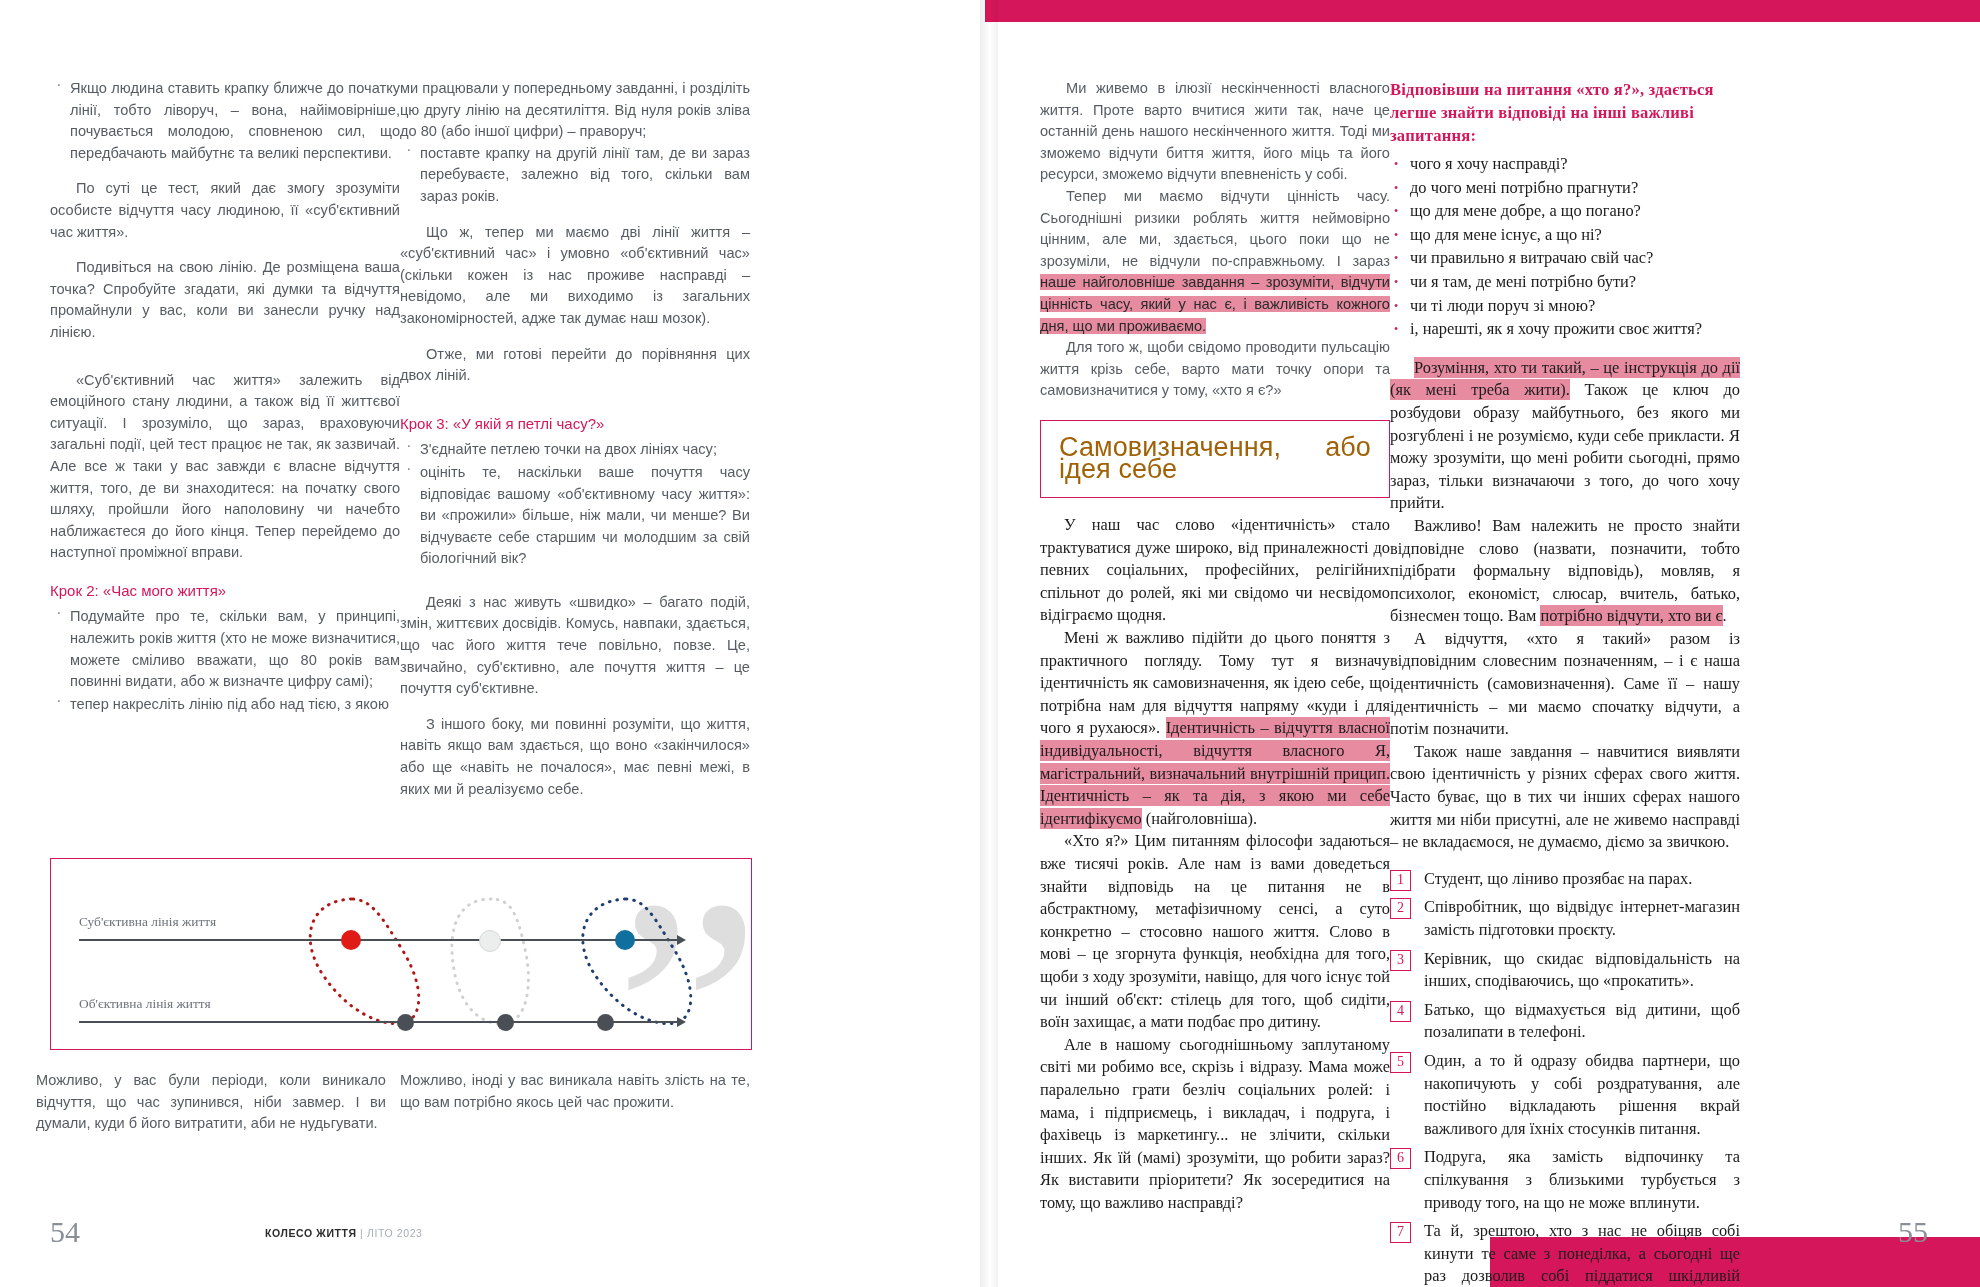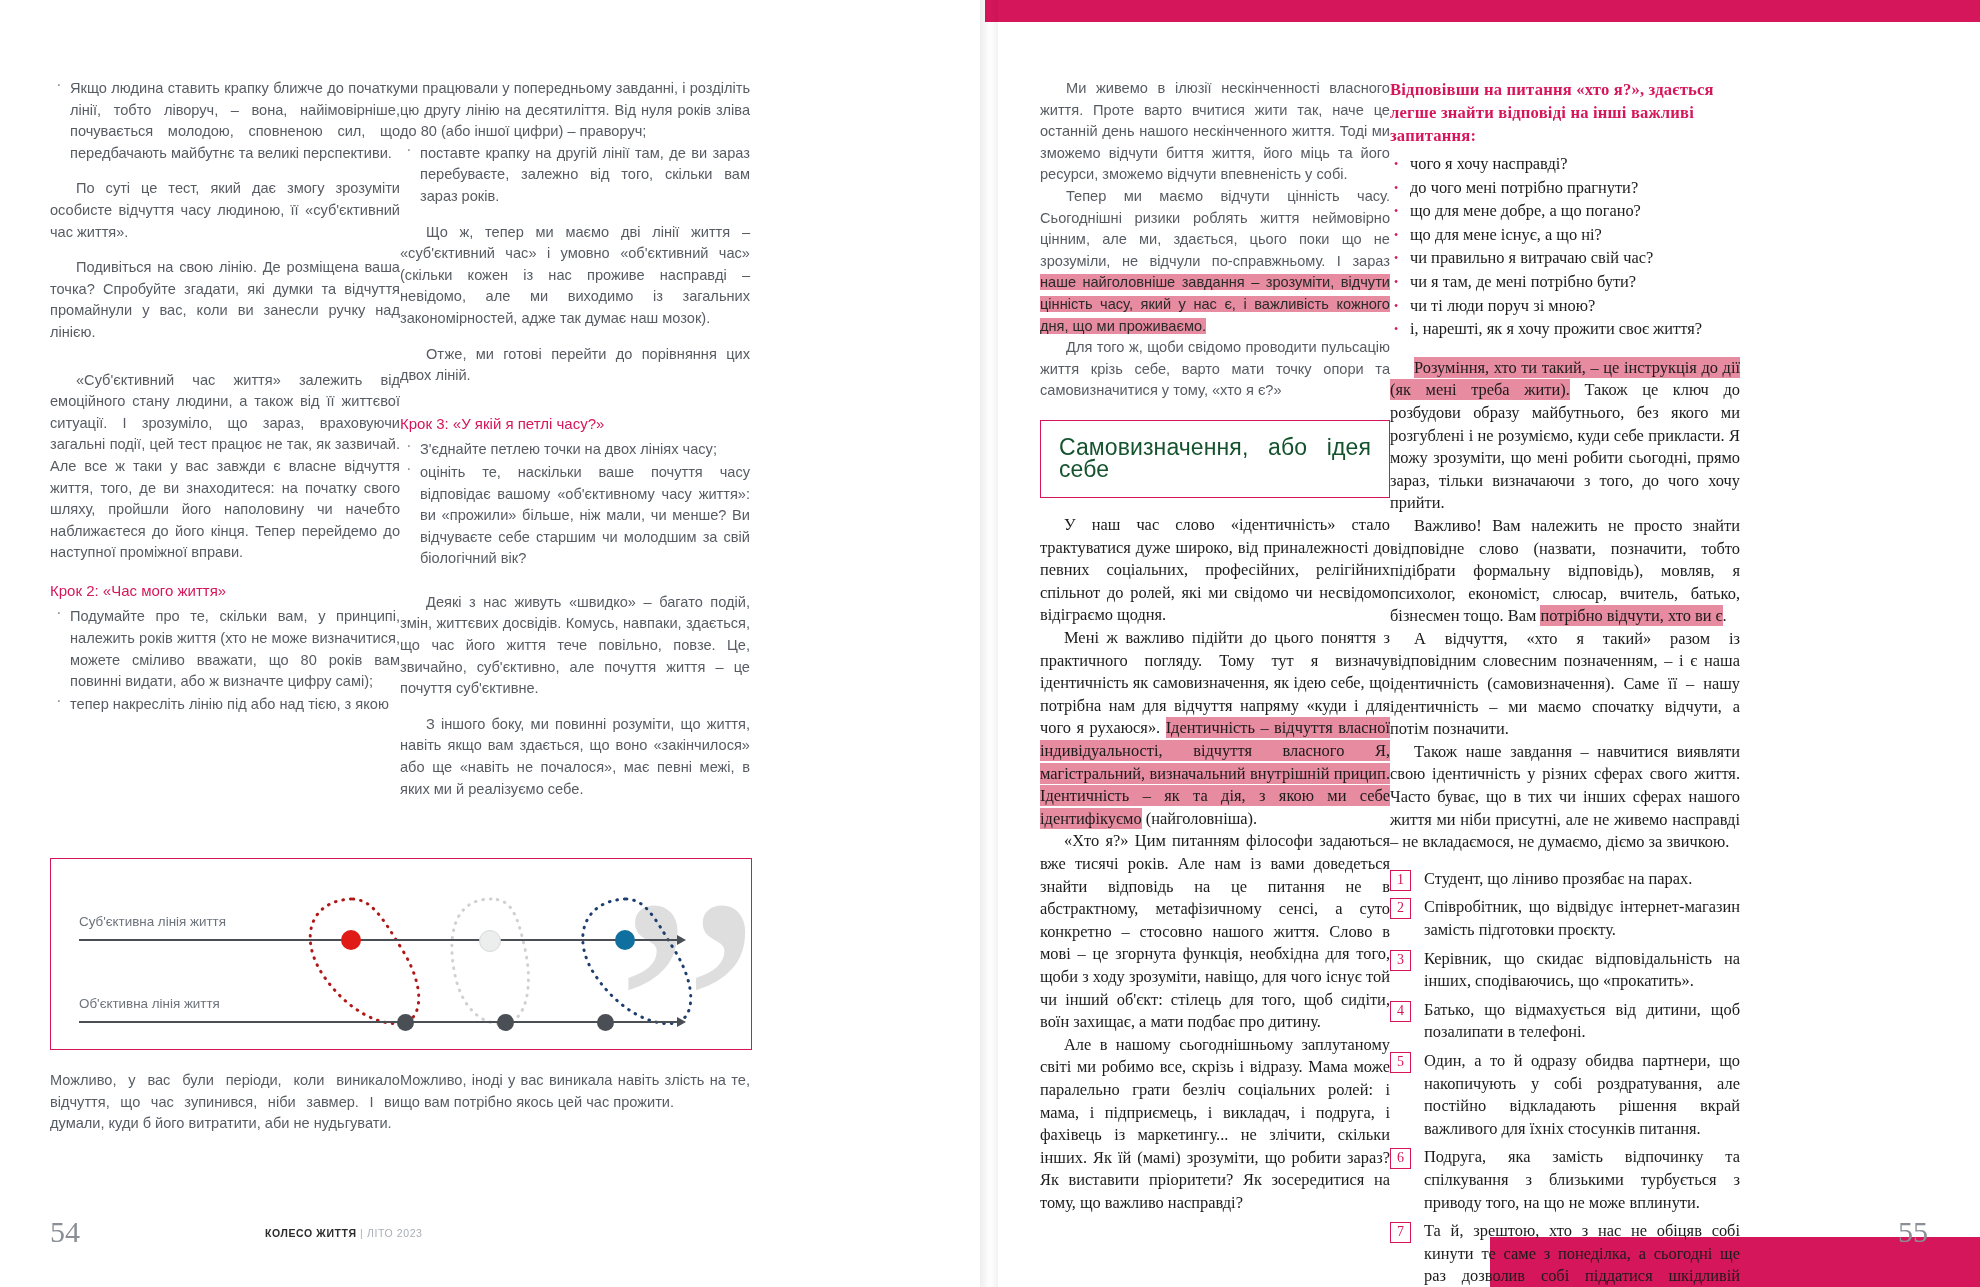--- a/index.html
+++ b/index.html
@@ -81,21 +81,21 @@
   .hl{background:#e78ba0;color:#1b1b1b;box-decoration-break:clone;-webkit-box-decoration-break:clone;padding:1px 0;}
   .hl-sans{background:#e78ba0;color:#2a2a2a;box-decoration-break:clone;-webkit-box-decoration-break:clone;}
 
   
   .title-box{
     border:1.6px solid #d6165a;
     padding:16px 18px 17px 18px;
     margin:18px 0 16px 0;
   }
   .title-box h2{
-    margin:0;color:#14532d;font-size:23px;font-weight:400;
+    margin:0;color:#a16207;font-size:27px;font-weight:400;
     font-family:"Liberation Sans", sans-serif;letter-spacing:0.1px;
   }
 
   
   ol.numlist{list-style:none;margin:14px 0 0 0;padding:0;}
   ol.numlist li{
     position:relative;padding-left:34px;margin-bottom:6px;
     font-family:"Liberation Serif", serif;font-size:16.4px;line-height:22.6px;
     color:#1b1b1b;text-align:justify;
   }
@@ -105,42 +105,42 @@
     font-size:14px;line-height:18px;text-align:center;
     font-family:"Liberation Serif", serif;
   }
 
   
   .figure{
     position:absolute;left:50px;top:858px;width:700px;height:190px;
     border:1.6px solid #d6165a;background:#fff;overflow:hidden;
   }
   .fig-label{
-    position:absolute;font-family:Liberation Sans, sans-serif;
+    position:absolute;font-family:Liberation Serif, serif;
     font-size:13.4px;color:#6d737b;
   }
   .axis{position:absolute;height:2.4px;background:#4a4f55;}
   .arrow{
     position:absolute;width:0;height:0;
     border-top:5px solid transparent;border-bottom:5px solid transparent;
     border-left:9px solid #4a4f55;
   }
   .dot{position:absolute;width:20px;height:20px;border-radius:50%;}
   .dot.red{background:#e01b16;}
   .dot.grey-l{background:#eceded;border:1px solid #d8d9da;}
   .dot.blue{background:#0f6f9e;}
   .dot.dark{background:#4a4f55;width:17px;height:17px;}
   .quote-mark{
     position:absolute;right:-10px;top:-10px;
     font-family:"Liberation Serif", serif;font-size:330px;line-height:330px;
     color:#d9d9d9;opacity:.85;user-select:none;
   }
 
   
-  .fig-caption-left{position:absolute;left:50px;top:1070px;width:350px;}
+  .fig-caption-left{position:absolute;left:36px;top:1070px;width:350px;}
   .fig-caption-right{position:absolute;left:400px;top:1070px;width:350px;}
 
   
   .folio{
     position:absolute;bottom:38px;font-family:"Liberation Serif", serif;
     font-size:30px;color:#8a8f96;
   }
   .folio-left{left:50px;}
   .folio-right{right:52px;}
   .runhead{

